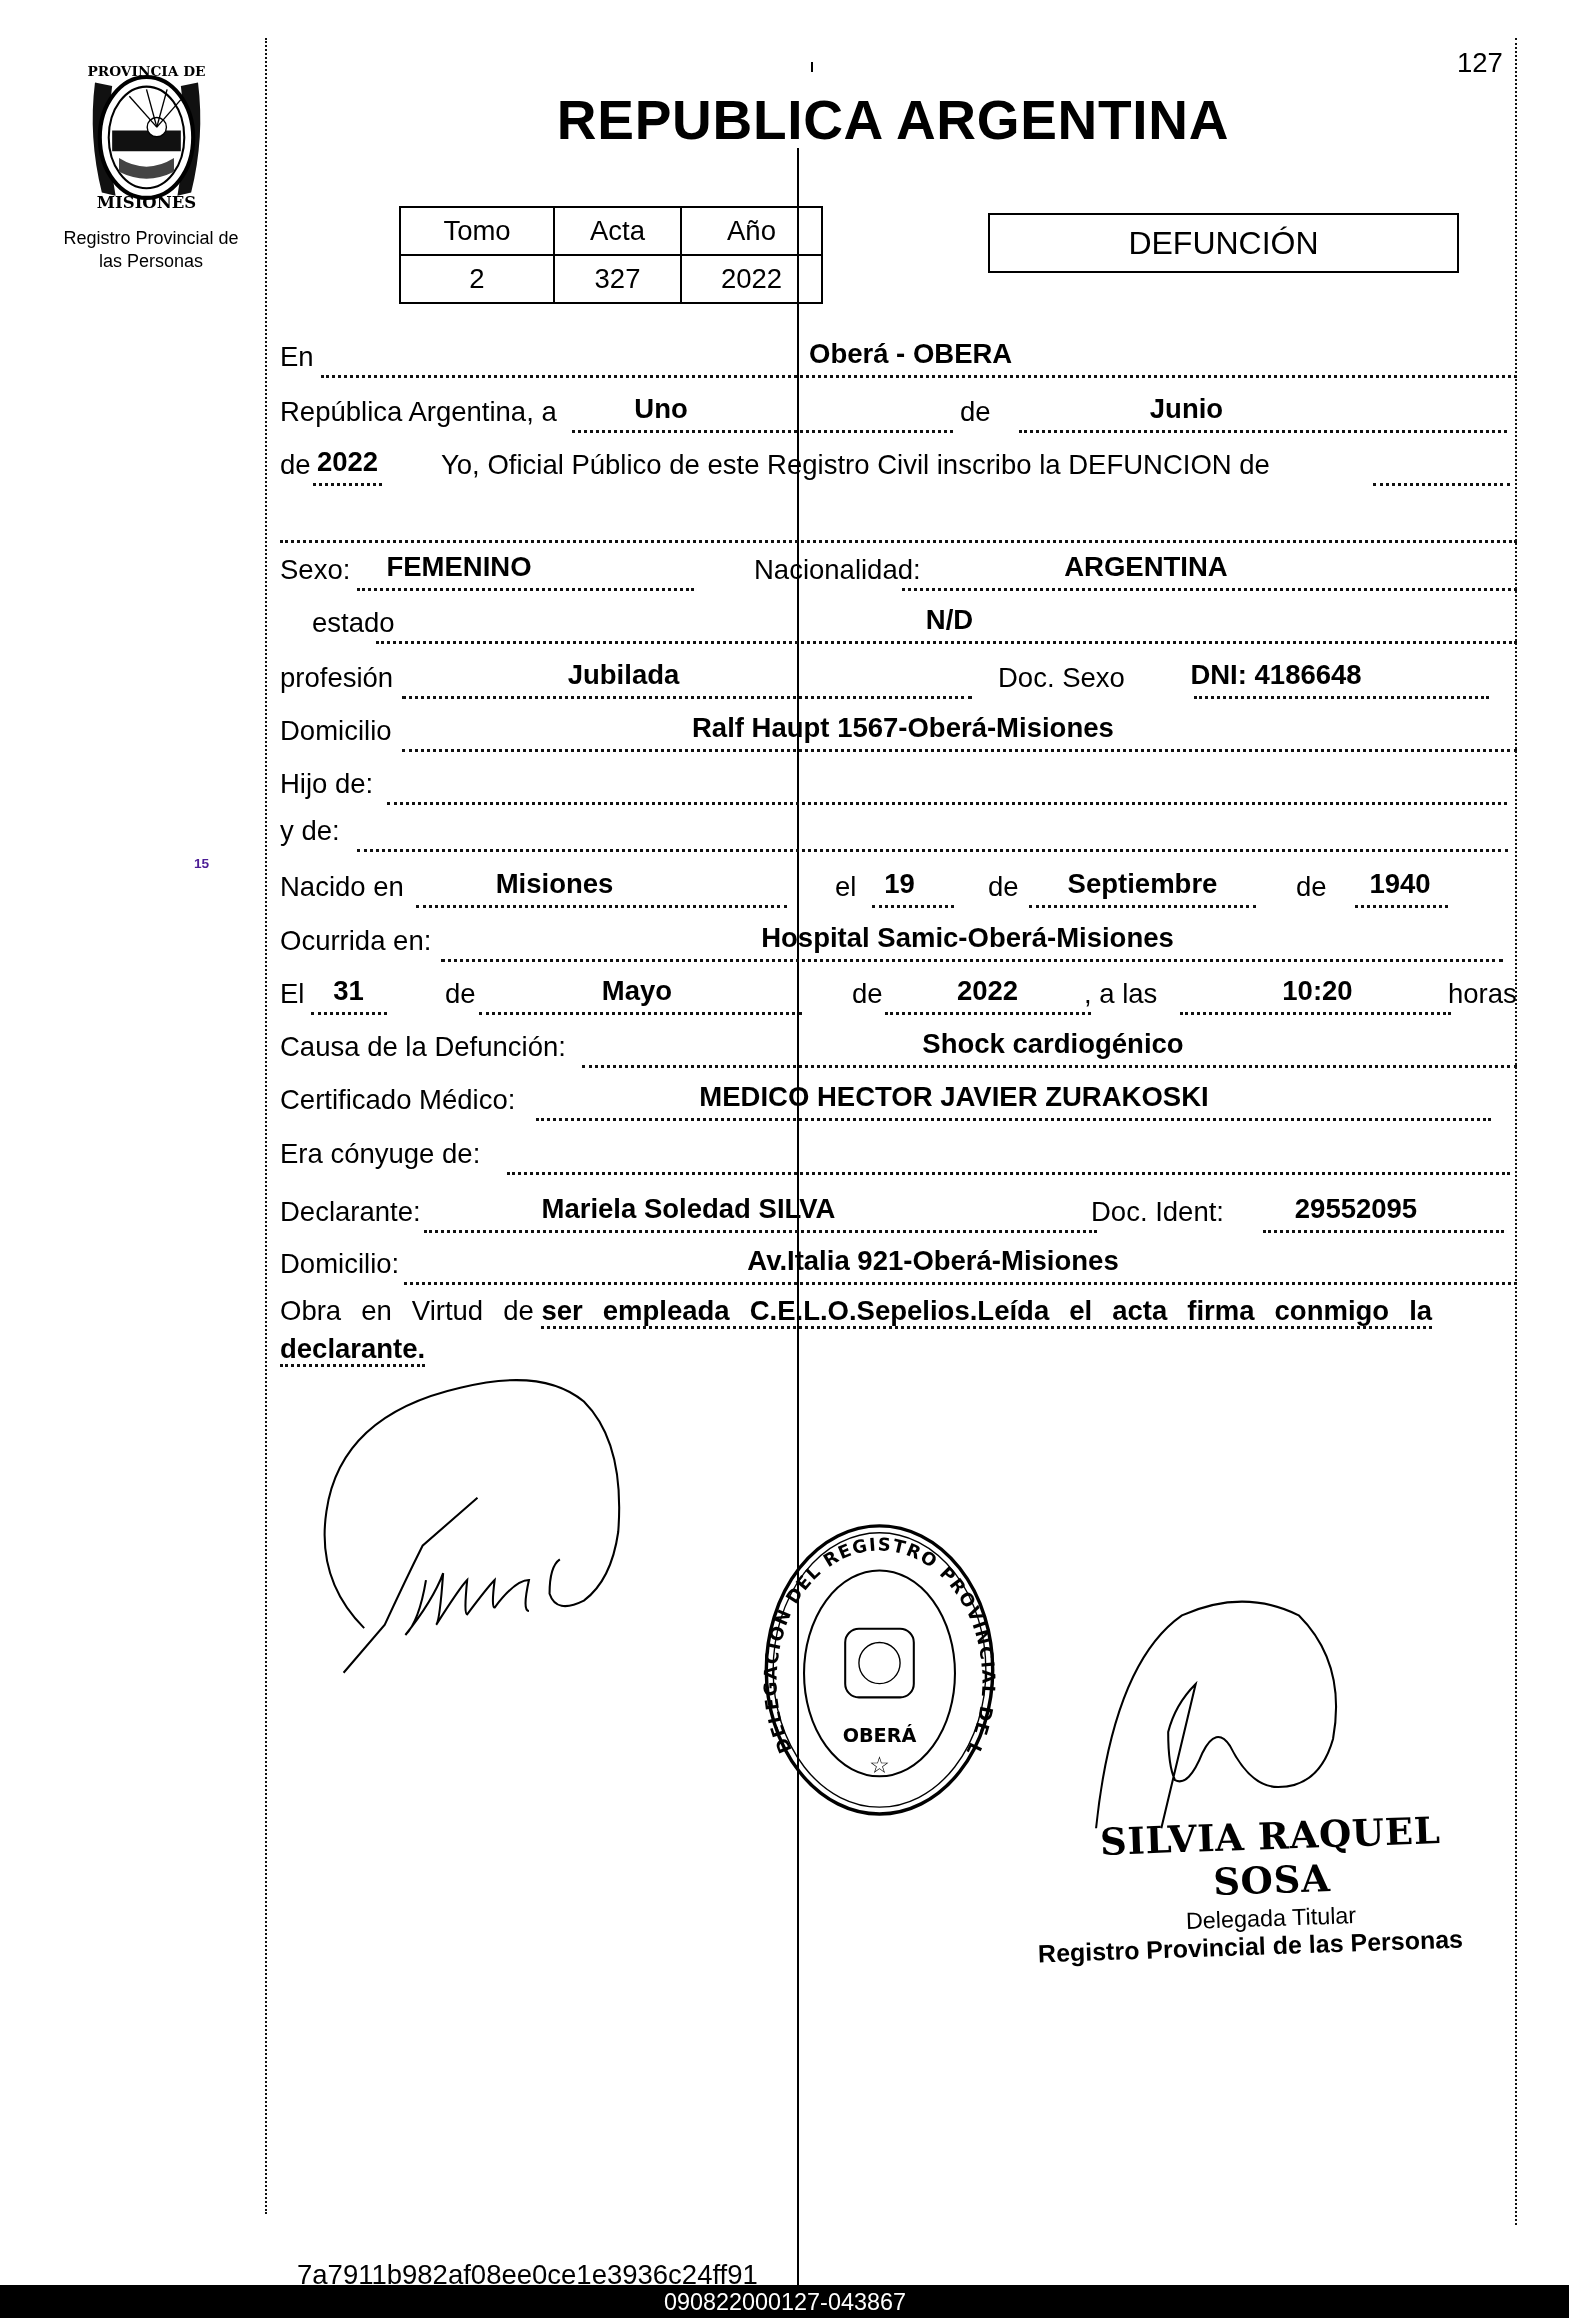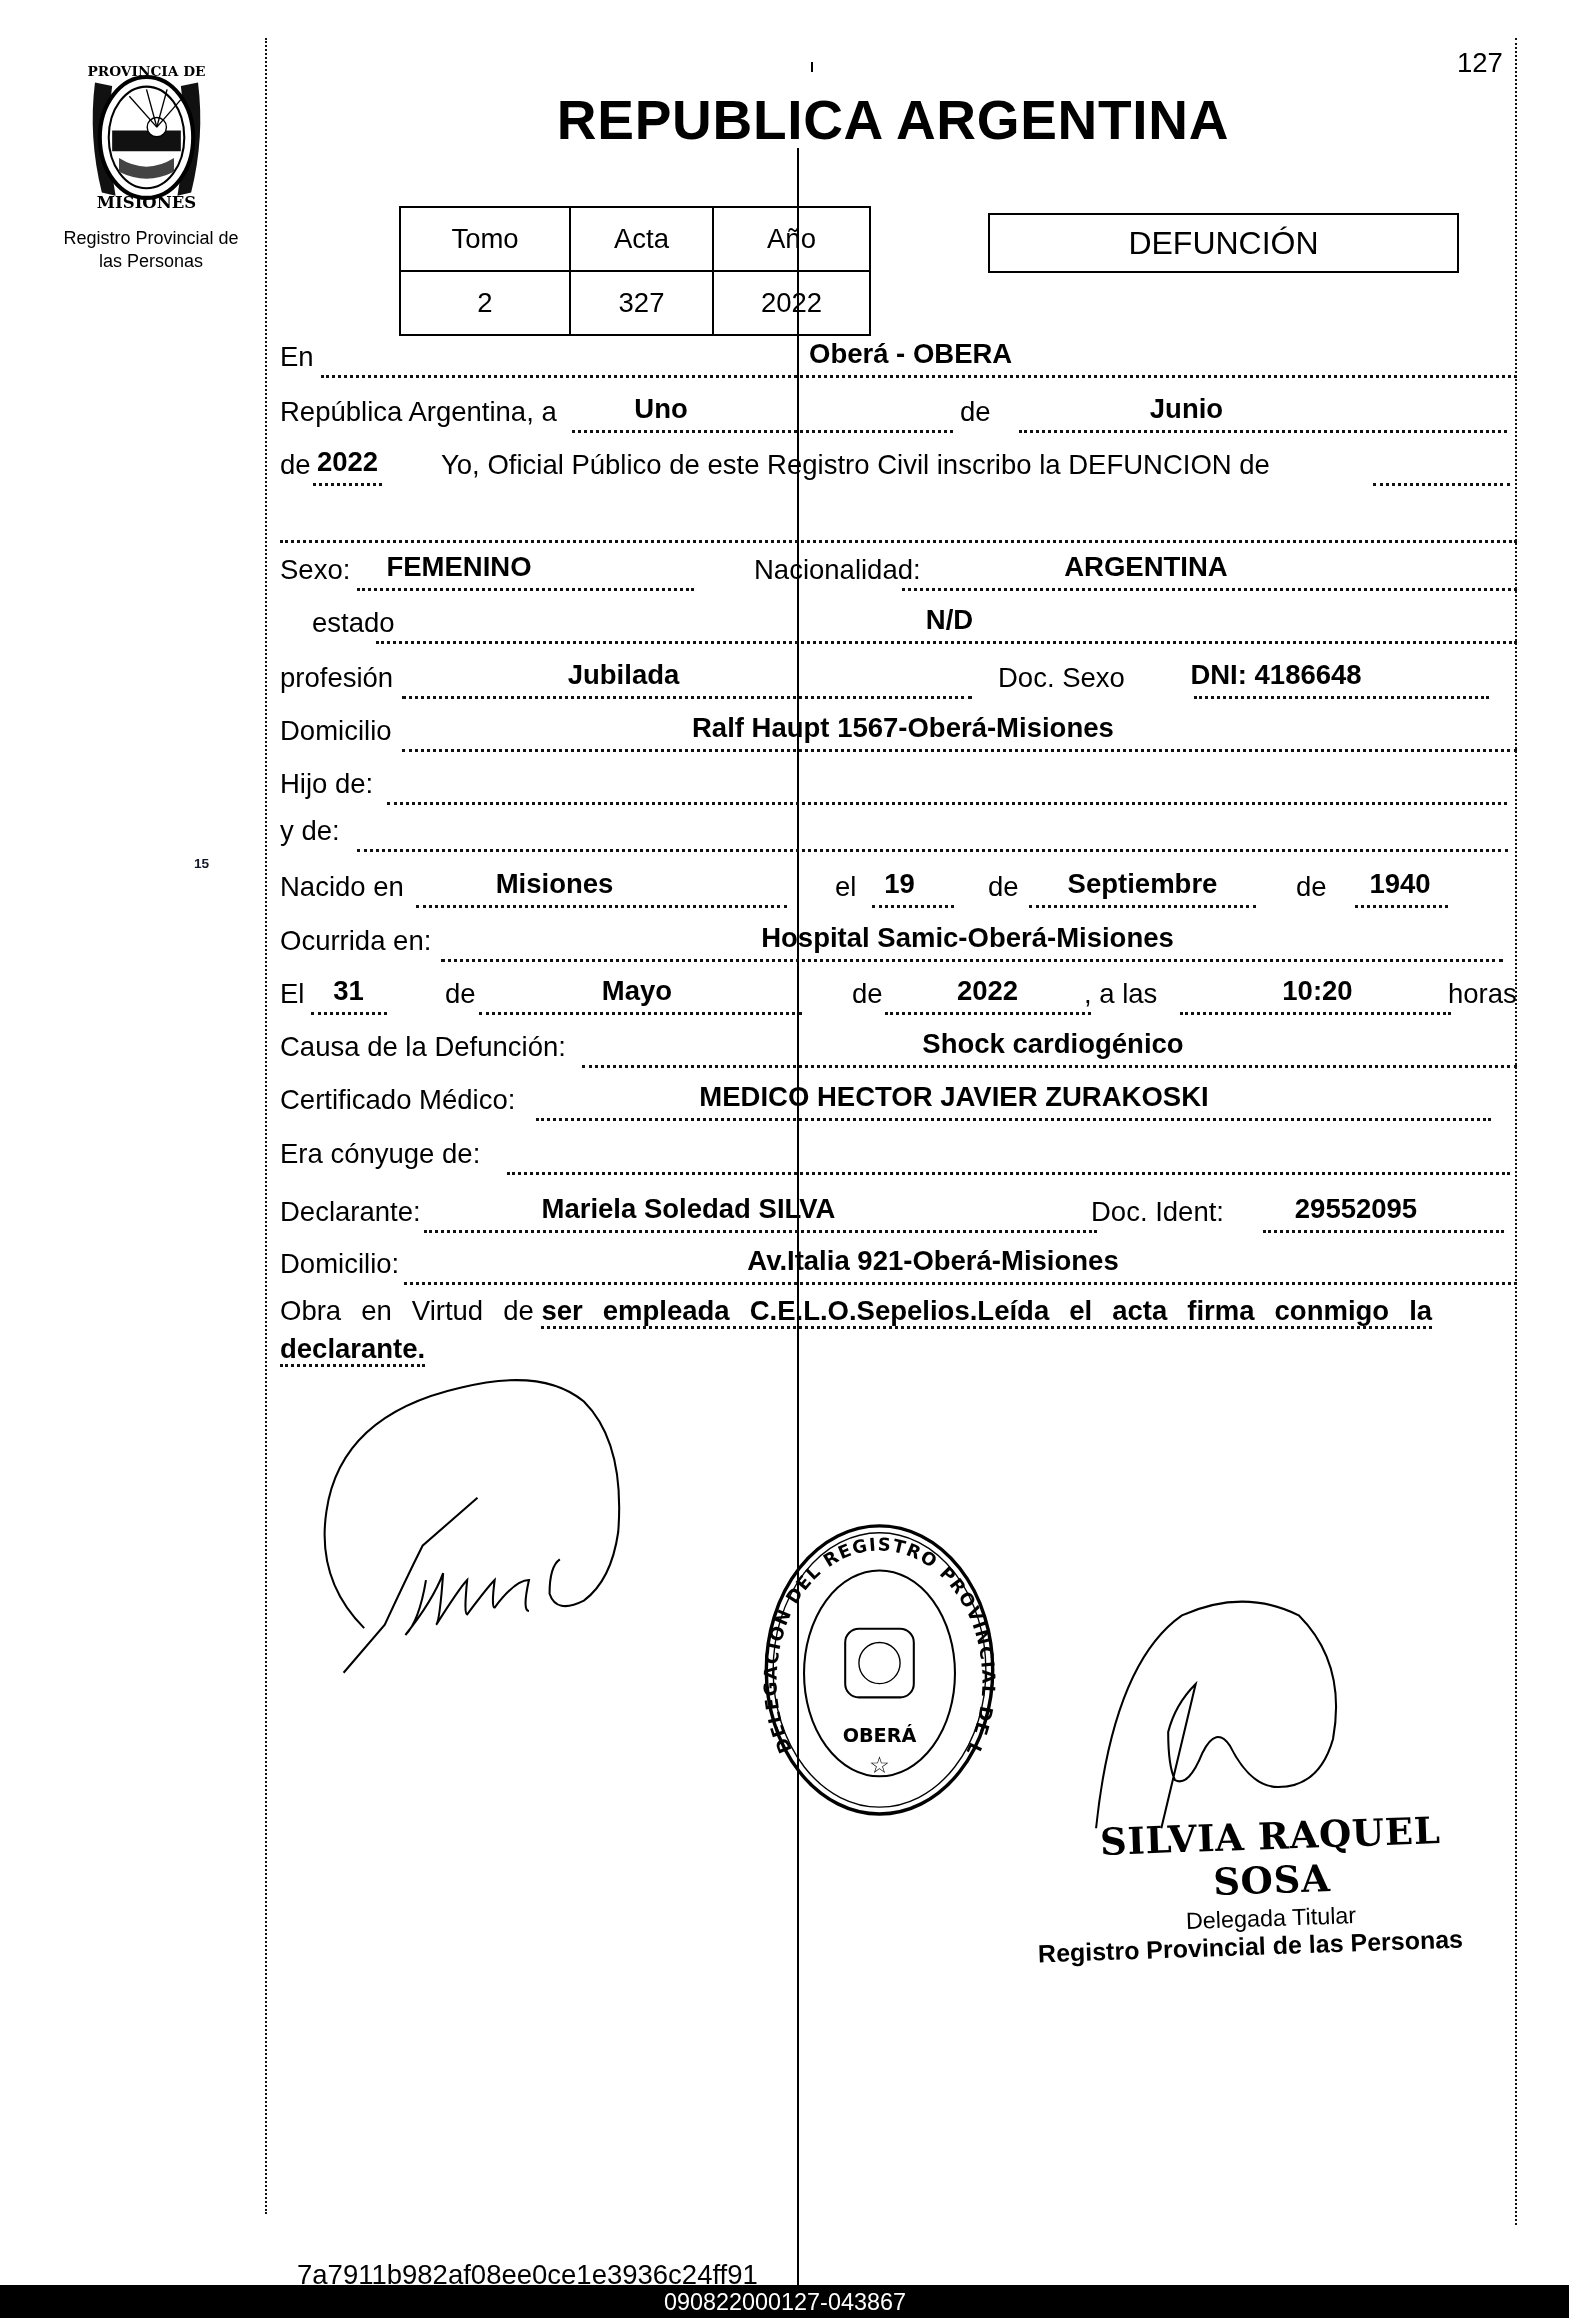--- a/index.html
+++ b/index.html
@@ -4,39 +4,39 @@
 <style>
   html, body { margin: 0; padding: 0; background: #ffffff; }
   body { width: 1570px; height: 2319px; position: relative; overflow: hidden; font-family: "Liberation Sans", sans-serif; color: #000; }
   .vline { position: absolute; width: 0; border-left: 2.7px dotted #111; }
   .fold { position: absolute; width: 0; border-left: 2.1px solid #000; }
   .logo { position: absolute; left: 81px; top: 55px; width: 131px; height: 158px; }
   .logo-caption { position: absolute; left: 41px; top: 227px; width: 220px; text-align: center; font-size: 18px; line-height: 23.4px; }
   .page-num { position: absolute; left: 1457px; top: 47px; font-size: 27.5px; }
   .title { position: absolute; left: 412px; top: 88px; width: 962px; text-align: center; font-size: 55px; font-weight: bold; letter-spacing: 0.7px; }
   table.acta { position: absolute; left: 399px; top: 206px; border-collapse: collapse; }
-  table.acta td { border: 2.1px solid #000; width: 144px; height: 38px; text-align: center; font-size: 27.5px; padding: 12px; }
+  table.acta td { border: 2.1px solid #000; width: 144px; height: 38px; text-align: center; font-size: 27.5px; padding: 4px; }
   table.acta td:nth-child(2) { width: 117px; }
   table.acta td:nth-child(3) { width: 131px; }
   .tipo-box { position: absolute; left: 988px; top: 213px; width: 467px; height: 56px; border: 2.7px solid #000; display: flex; align-items: center; justify-content: center; font-size: 32px; }
   .row { position: absolute; left: 280px; height: 41px; font-size: 27.5px; white-space: nowrap; }
   .lbl { position: absolute; bottom: 5.5px; }
   .val { position: absolute; bottom: 8.2px; font-weight: bold; text-align: center; }
   .dots { position: absolute; bottom: 0; height: 0; border-bottom: 3.4px dotted #111; }
   .obra { position: absolute; left: 280px; top: 1292px; width: 1237px; font-size: 27.5px; line-height: 38px; text-align: justify; }
   .obra .u { font-weight: bold; border-bottom: 3.4px dotted #111; }
   .sig-line { position: absolute; }
   .stamp { position: absolute; left: 756px; top: 1512px; width: 247px; height: 309px; }
   .signer { position: absolute; left: 1058px; top: 1814px; width: 426px; text-align: center; }
   .signer .name { font-family: "DejaVu Serif", serif; font-weight: bold; font-size: 37px; letter-spacing: 0.7px; transform: rotate(-2deg); }
   .signer .role { font-size: 23.4px; margin-top: 2.7px; transform: rotate(-2deg); }
   .signer .org { font-size: 25px; font-weight: bold; transform: rotate(-2deg); margin-left: -41px; }
   .hash { position: absolute; left: 297px; top: 2261px; font-size: 27.5px; line-height: 27.5px; height: 25px; overflow: hidden; }
   .footer { position: absolute; left: 0; top: 2285px; width: 1570px; height: 34px; background: #000; color: #fff; text-align: center; font-size: 23.4px; line-height: 34px; }
-  .smudge { position: absolute; font-size: 13.7px; color: #0f172a; }
+  .smudge { position: absolute; font-size: 13.7px; color: #4c1d95; }
 </style>
 </head>
 <body>
 
 <div class="vline" style="left:265px; top:38px; height:2176px;"></div>
 <div class="vline" style="left:1515px; top:38px; height:2187px;"></div>
 <div class="fold" style="left:797px; top:148px; height:2137px;"></div>
 <div class="fold" style="left:811px; top:62px; height:9.6px;"></div>
 
 <div class="logo">

